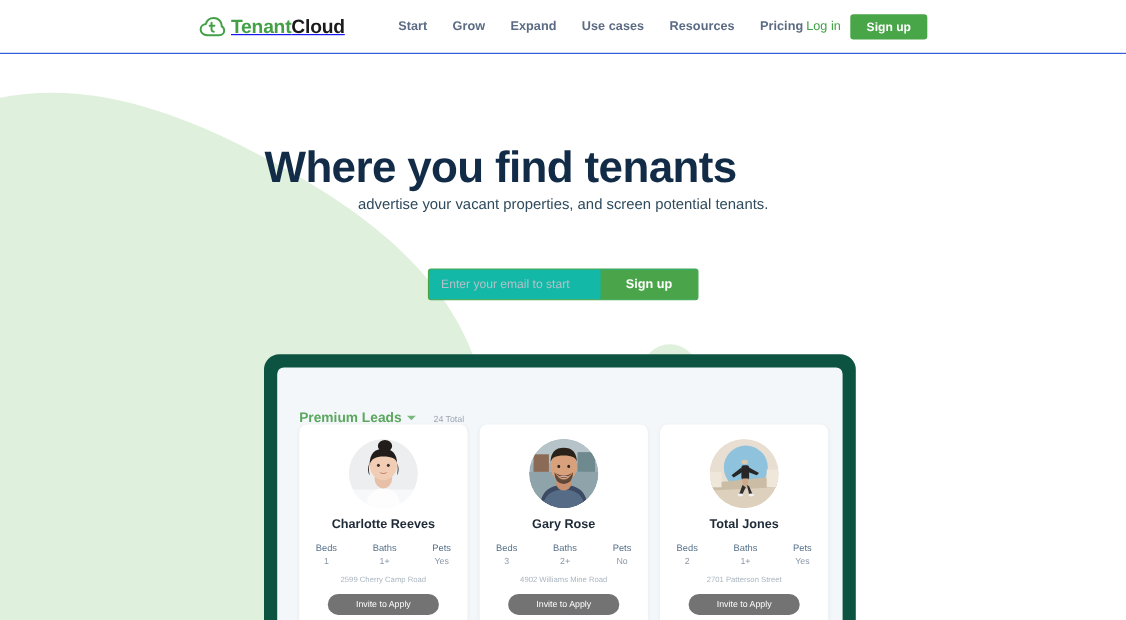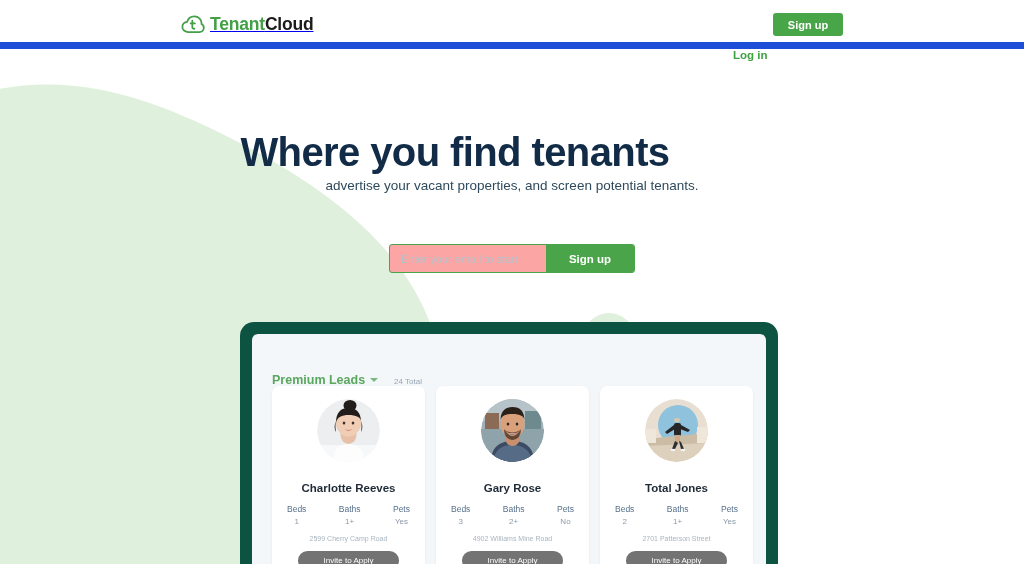--- a/index.html
+++ b/index.html
@@ -20,39 +20,39 @@
   }
   .bg-dot {
     position: absolute; left: 583px; top: 313px;
     width: 52px; height: 52px; border-radius: 50%;
     background: #dff0dc; z-index: 0;
   }
 
   
   .header {
     position: absolute; top: 0; left: 0; width: 1024px; height: 49px;
-    background: #ffffff; border-bottom: 7px solid #1d4ed8;
+    background: #ffffff; border-bottom: 1px solid #1d4ed8;
     z-index: 30;
     display: flex; align-items: center; padding-left: 44px;
   }
   .logo { position: absolute; left: 181px; top: 13px; display: flex; align-items: center; gap: 5px; }
   .logo-mark { width: 24px; height: 24px; display: block; }
   .logo-text { font-size: 17.5px; font-weight: 700; letter-spacing: -0.2px; line-height: 1; }
   .logo-text .t1 { color: #43a047; }
   .logo-text .t2 { color: #1b1b1b; }
 
   .nav { position: absolute; left: 362px; top: 18px; display: flex; gap: 23px; }
   .nav a {
     font-size: 11.5px; font-weight: 700; color: #5b6b83;
     text-decoration: none; letter-spacing: 0.05px; white-space: nowrap;
   }
 
   .login {
     position: absolute; left: 733px; top: 18px;
-    font-size: 11.5px; font-weight: 700; color: #3da242; text-decoration: none; margin-top: 31px;
+    font-size: 11.5px; font-weight: 400; color: #3da242; text-decoration: none;
   }
   .signup-btn {
     position: absolute; left: 773px; top: 13px;
     width: 70px; height: 23px; border: none; border-radius: 3px;
     background: #48a548; color: #ffffff;
     font-family: "Liberation Sans", sans-serif;
     font-size: 11px; font-weight: 700; cursor: pointer;
     display: flex; align-items: center; justify-content: center;
   }
 
@@ -66,21 +66,21 @@
   .subhead {
     position: absolute; top: 176px; left: 0; width: 1024px; text-align: center;
     font-size: 13.5px; color: #2e4a5c; line-height: 1.55; font-weight: 400;
   }
   .subhead span { display: block; }
 
   .signup-form {
     position: absolute; top: 244px; left: 389px;
     width: 246px; height: 29px;
     border: 1.5px solid #4aa54a; border-radius: 3px;
-    background: #fca5a5; display: flex; overflow: hidden;
+    background: #14b8a6; display: flex; overflow: hidden;
   }
   .email-input {
     flex: 1; border: none; outline: none; background: transparent;
     padding-left: 11px; font-family: "Liberation Sans", sans-serif;
     font-size: 11px; color: #2e4a5c;
   }
   .email-input::placeholder { color: #b3c0c9; }
   .form-signup-btn {
     width: 88px; border: none; background: #4aa54a; color: #fff;
     font-family: "Liberation Sans", sans-serif;
@@ -123,21 +123,21 @@
     background: #ffffff; border-radius: 7px;
     box-shadow: 0 1px 3px rgba(30,50,70,0.07);
     display: flex; flex-direction: column; align-items: center;
     padding-top: 13px;
   }
   .avatar {
     width: 63px; height: 63px; border-radius: 50%;
     overflow: hidden; display: block;
   }
   .lead-name {
-    margin-top: 20px; font-size: 11.5px; font-weight: 700; color: #1f2a37;
+    margin-top: 9px; font-size: 11.5px; font-weight: 700; color: #1f2a37;
   }
   .specs {
     margin-top: 10px; width: 123px;
     display: flex; justify-content: space-between; text-align: center;
   }
   .spec-col { display: flex; flex-direction: column; gap: 3px; }
   .spec-label { font-size: 8.5px; color: #56708a; font-weight: 400; }
   .spec-value { font-size: 8px; color: #8b99a8; }
   .lead-address {
     margin-top: 9px; font-size: 7px; color: #aab5c0;
@@ -162,20 +162,28 @@
   <header class="header">
     <a class="logo" href="#">
       <svg class="logo-mark" viewBox="0 0 28 24">
         <path d="M8.6,20.2 C4.6,20.2 1.6,17.6 1.6,14.2 C1.6,11.1 4.0,8.6 7.2,8.3 C8.2,4.6 11.6,2.0 15.6,2.0 C20.2,2.0 24.0,5.6 24.0,10.0 C24.0,10.3 24.0,10.6 23.9,10.9 C25.6,11.7 26.6,13.3 26.6,15.2 C26.6,18.0 24.3,20.2 21.4,20.2 Z" fill="none" stroke="#43a047" stroke-width="2.1" stroke-linejoin="round"></path>
         <path d="M13.2,7.0 L13.2,14.2 C13.2,15.6 14.2,16.4 15.6,16.4" fill="none" stroke="#43a047" stroke-width="2.1" stroke-linecap="round"></path>
         <path d="M11.2,10.2 L16.2,10.2" fill="none" stroke="#43a047" stroke-width="2.1" stroke-linecap="round"></path>
       </svg>
       <span class="logo-text"><span class="t1">Tenant</span><span class="t2">Cloud</span></span>
     </a>
 
+    <nav class="nav">
+      <a href="#">Start</a>
+      <a href="#">Grow</a>
+      <a href="#">Expand</a>
+      <a href="#">Use cases</a>
+      <a href="#">Resources</a>
+      <a href="#">Pricing</a>
+    </nav>
 
     <a class="login" href="#">Log in</a>
     <button class="signup-btn">Sign up</button>
   </header>
 
   <section class="hero">
     <h1 class="headline">Where you find tenants</h1>
     <p class="subhead">
       <span>advertise your vacant properties, and screen potential tenants.</span>
     </p>

